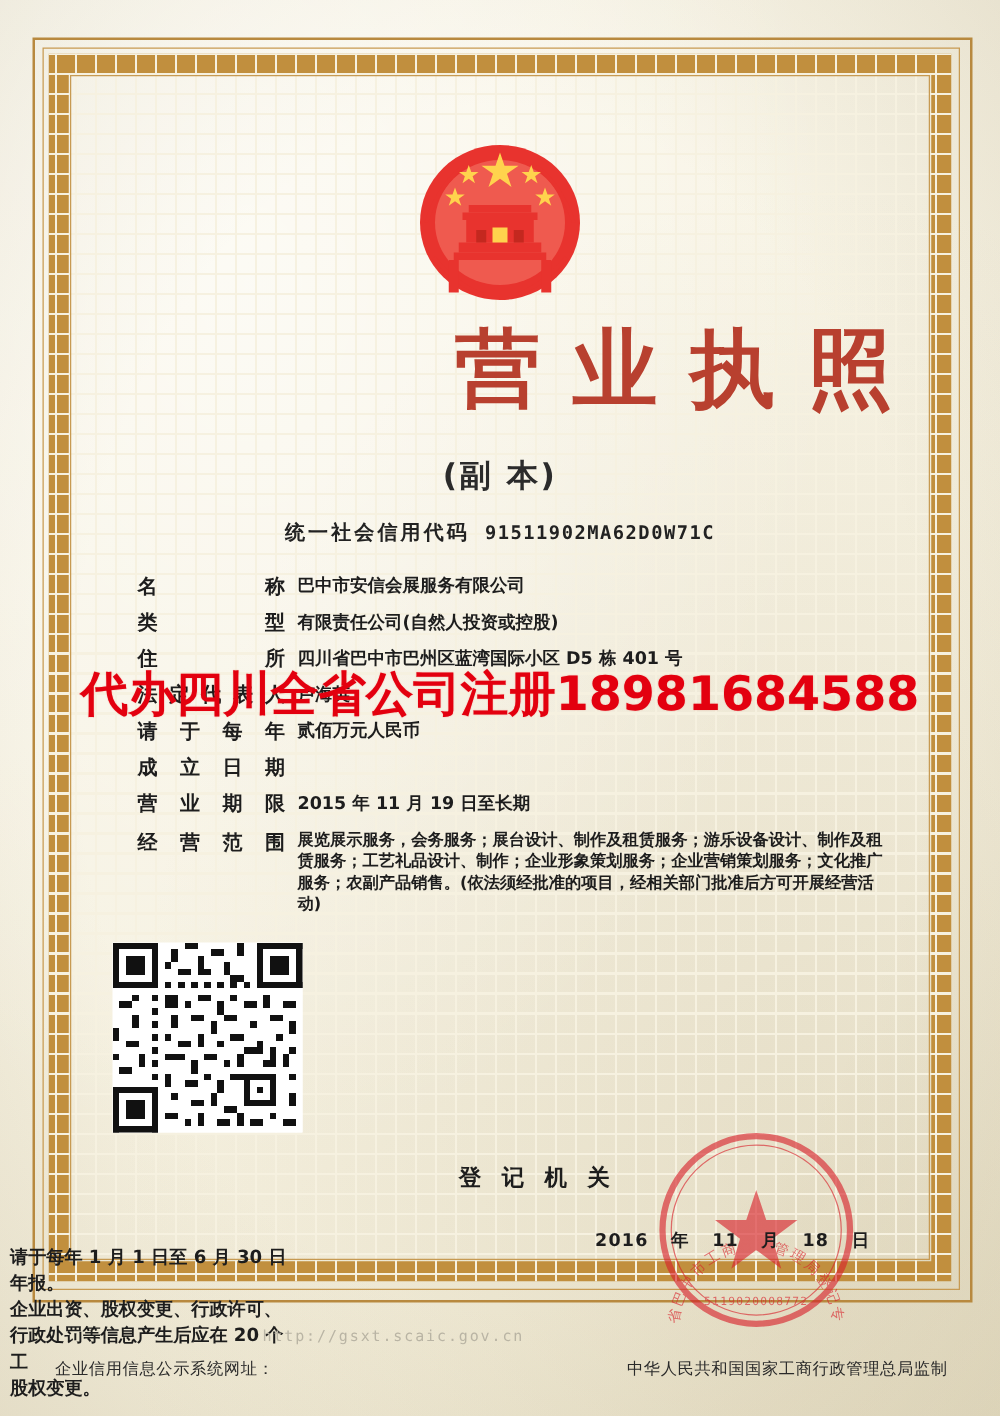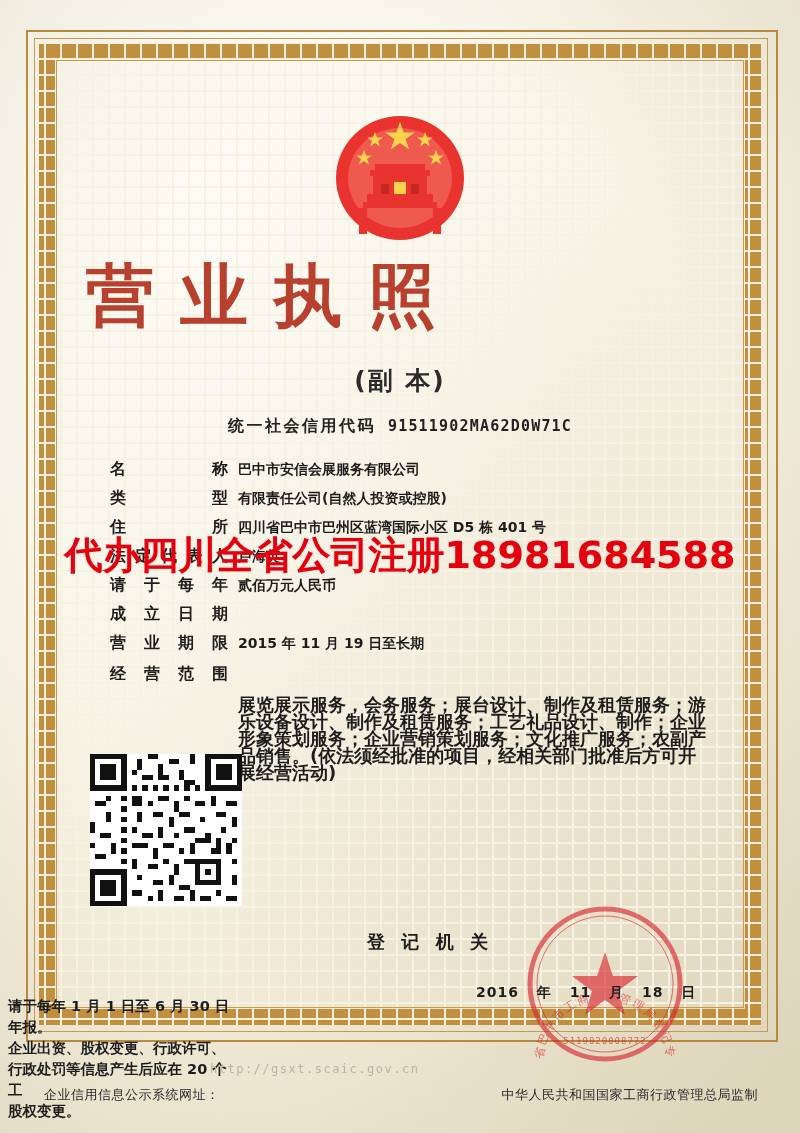--- a/index.html
+++ b/index.html
@@ -82,21 +82,21 @@
     width: 150px;
     height: 150px;
   }
 
   
   .title {
     position: absolute;
     top: 198px;
     left: 0;
     width: 100%;
-    text-align: left;
+    text-align: right;
     font-family: "DejaVu Sans", "Liberation Sans", sans-serif;
     font-size: 68px;
     font-weight: 700;
     letter-spacing: 26px;
     text-indent: 26px;
     color: #b8402f;
     line-height: 1;
   }
   .subtitle {
     position: absolute;
@@ -156,23 +156,22 @@
   .field-value {
     flex: 1;
     font-family: "DejaVu Sans", "Liberation Sans", sans-serif;
     font-size: 14px;
     font-weight: 700;
     color: #1d1d1d;
     line-height: 20px;
     padding-left: 4px;
   }
   .field-value.small {
-    font-size: 18px;
+    font-size: 13px;
     line-height: 17px;
-    margin-top: 32px;
   }
   .row-tall { margin-bottom: 11px; }
 
   
   .fields::before {
     content: "";
     position: absolute;
     left: 118px;
     top: -4px;
     width: 0px;

